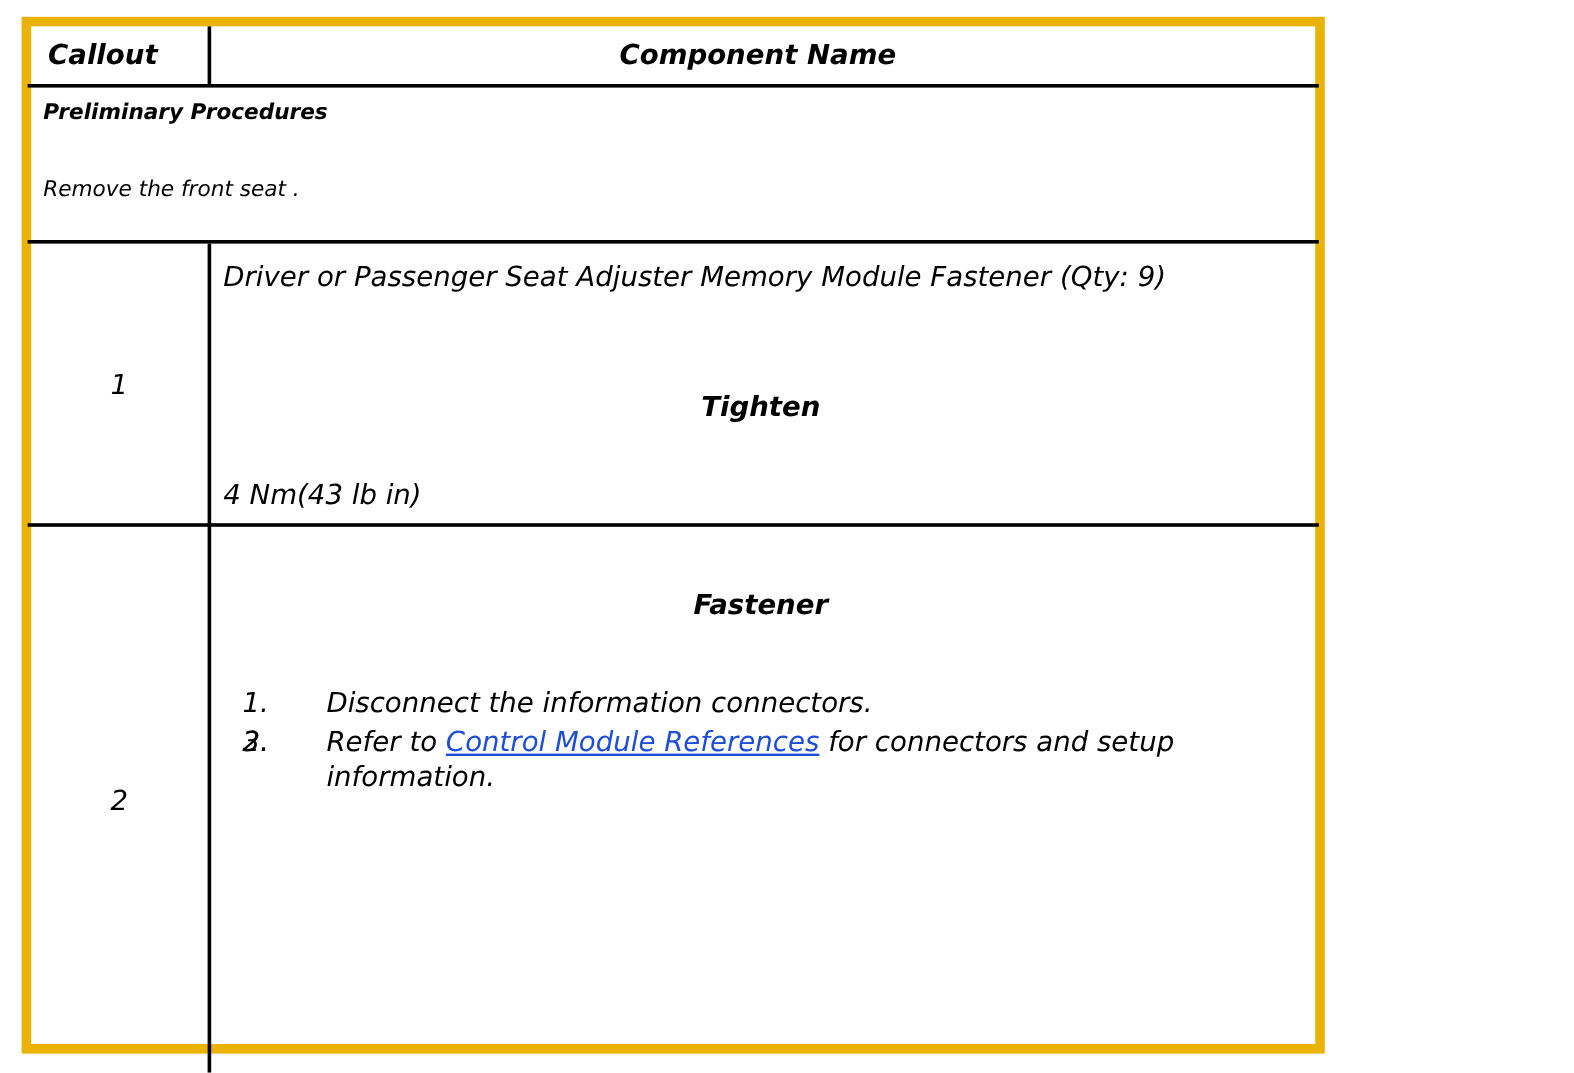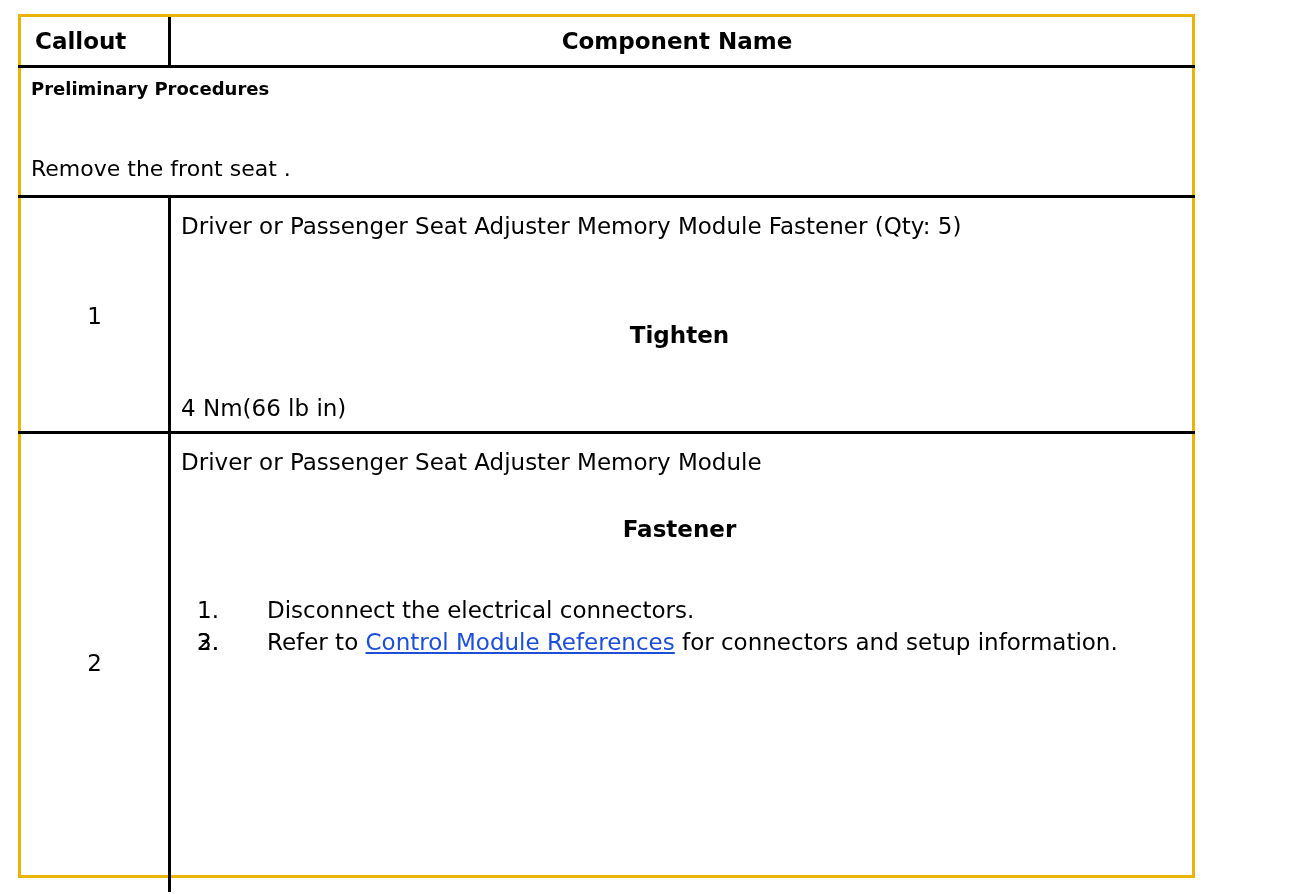--- a/index.html
+++ b/index.html
@@ -22,26 +22,27 @@
     height: 894px;
     background: #ffffff;
     overflow: hidden;
   }
 
   
   .proc-table {
     position: absolute;
     left: 18px;
     top: 14px;
-    width: 1177px;
+    width: 1086px;
     height: 864px;
     box-sizing: border-box;
-    border: 3px solid #eab308;
+    border: 8px solid #eab308;
     border-collapse: collapse;
     background: #ffffff;
+    font-style: italic;
   }
 
   .row {
     position: absolute;
     left: 0;
     right: 0;
     box-sizing: border-box;
   }
 
   
@@ -96,23 +97,23 @@
     height: 127px;
     padding: 10px 14px 0 10px;
   }
   .prelim-title {
     font-weight: bold;
     font-size: 18px;
     line-height: 1.2;
     margin: 0 0 0 0;
   }
   .prelim-body {
-    font-size: 22px;
+    font-size: 18px;
     line-height: 1.2;
-    margin-top: 56px;
+    margin-top: 42px;
   }
 
   
   .data-row { box-sizing: border-box; }
 
   .callout-cell {
     position: absolute;
     left: 0;
     top: 0;
     bottom: 0;
@@ -195,42 +196,41 @@
     <div class="row prelim-row">
       <div class="prelim-title">Preliminary Procedures</div>
       <div class="prelim-body">Remove the front seat .</div>
     </div>
     <div class="hrule" style="top:178px;"></div>
 
     <div class="row data-row row-1">
       <div class="callout-cell">1</div>
       <div class="vrule" style="top:0; height:236px;"></div>
       <div class="component-cell">
-        <div class="comp-line">Driver or Passenger Seat Adjuster Memory Module Fastener (Qty: 5)</div>
+        <div class="comp-line">Driver or Passenger Seat Adjuster Memory Module Fastener (Qty: 9)</div>
         <div class="gap-lg"></div>
         <div class="comp-bold">Tighten</div>
         <div class="gap-md"></div>
-        <div class="comp-line">4 Nm(66 lb in)</div>
+        <div class="comp-line">4 Nm(43 lb in)</div>
       </div>
     </div>
     <div class="hrule" style="top:414px;"></div>
 
     <div class="row data-row row-2">
       <div class="callout-cell">2</div>
       <div class="vrule" style="top:0; height:458px;"></div>
       <div class="component-cell">
-        <div class="comp-line">Driver or Passenger Seat Adjuster Memory Module</div>
         <div class="gap-sm"></div>
         <div class="comp-bold">Fastener</div>
         <div class="gap-list"></div>
 
         <ol class="step-list">
           <li class="step-item">
             <span class="step-num">1.</span>
-            <span>Disconnect the electrical connectors.</span>
+            <span>Disconnect the information connectors.</span>
           </li>
           <li class="step-item">
             <span class="step-num">2.</span>
           </li>
           <li class="step-item">
             <span class="step-num">3.</span>
             <span>Refer to </span><span class="step-link">Control Module References</span><span> for connectors and setup information.</span>
           </li>
         </ol>
       </div>

